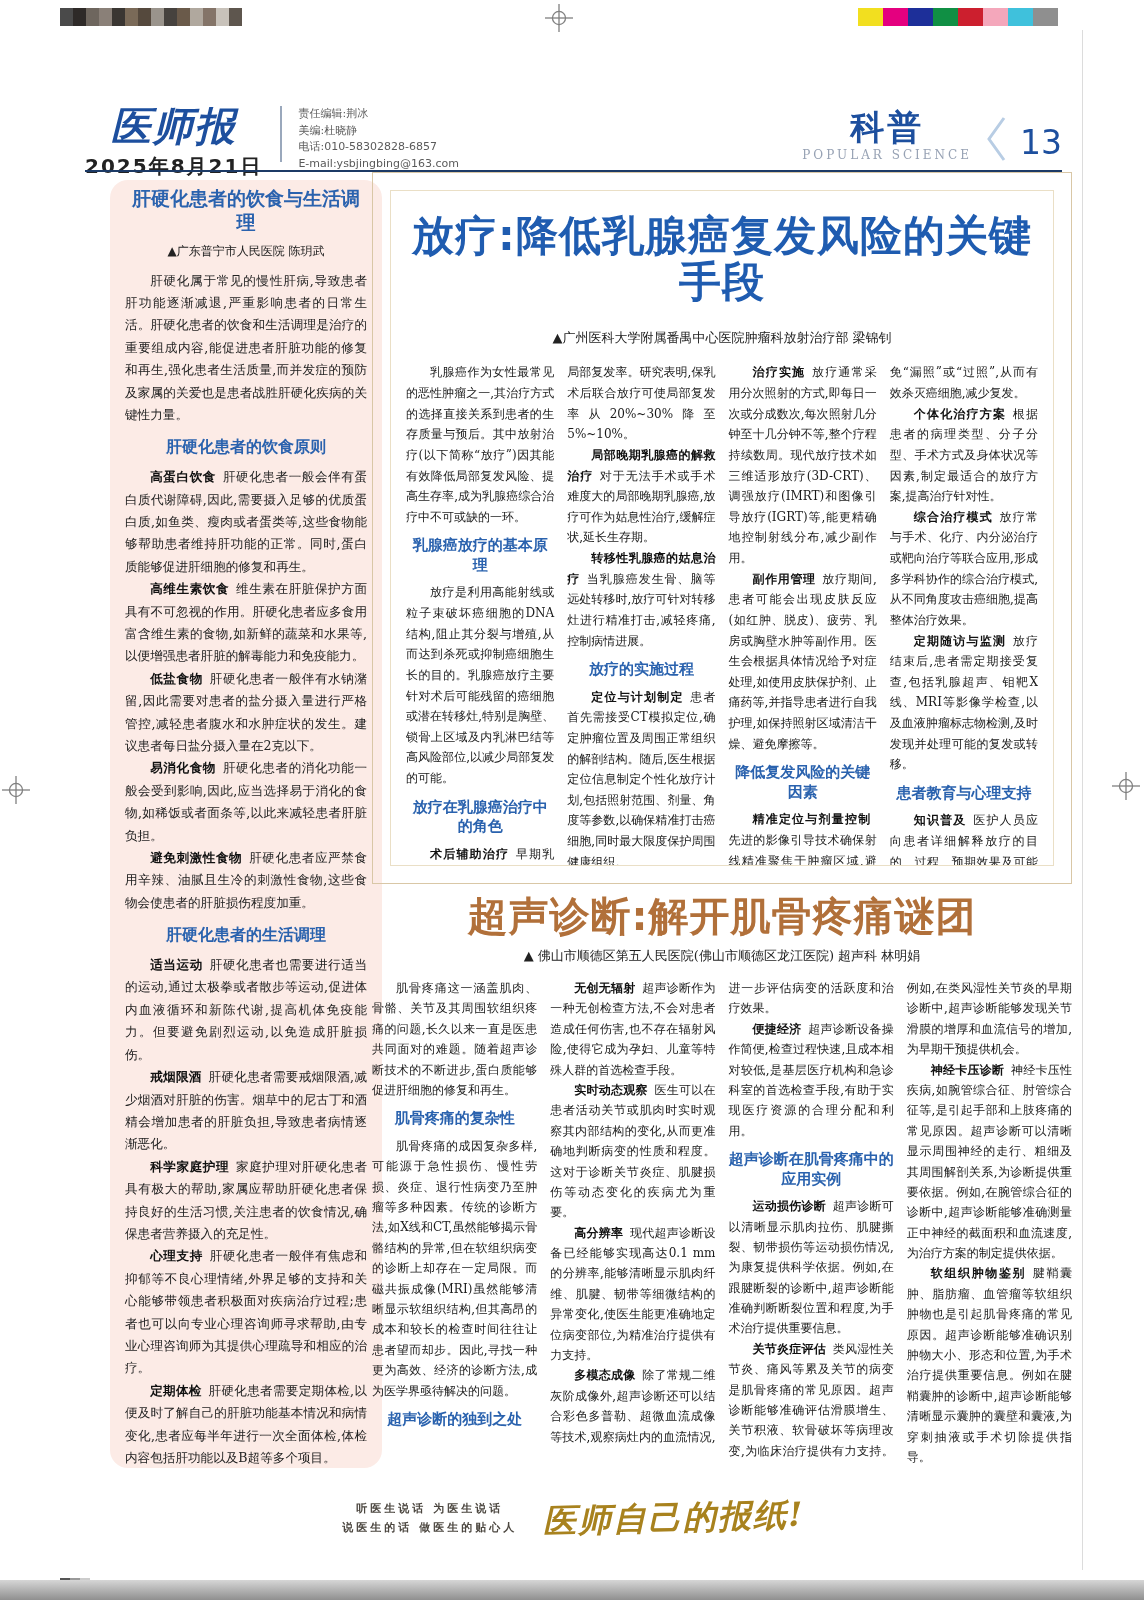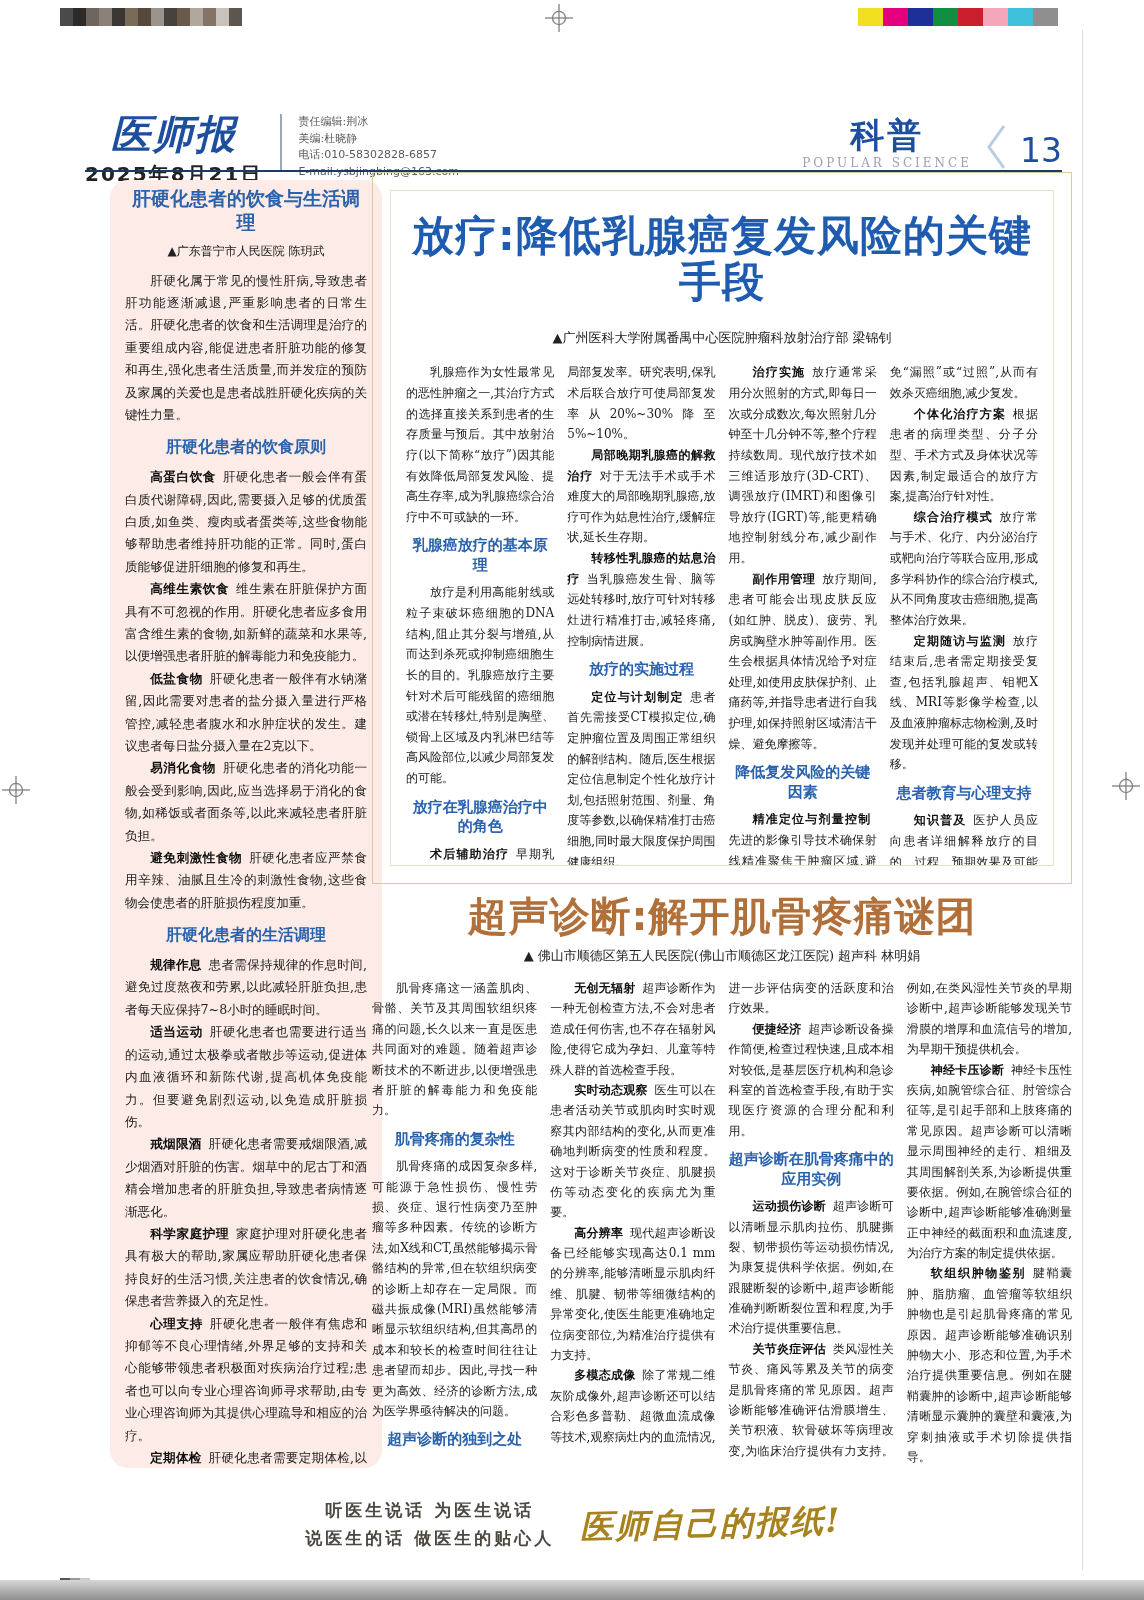--- a/index.html
+++ b/index.html
@@ -13,21 +13,21 @@
   .bar-color span{width:25px;}
   .regmark{position:absolute;width:28px;height:28px;}
   .regmark svg{width:100%;height:100%;}
   .faint-v{position:absolute;width:1px;background:#dcdcdc;}
   .bottom-strip{position:absolute;left:0;top:1580px;width:1144px;height:20px;
                 background:linear-gradient(to bottom,#d6d6d6,#8f8f8f);}
   .mini-bar{position:absolute;left:60px;top:1578px;display:flex;}
   .mini-bar span{width:10px;height:12px;display:block;}
 
   
-  .header{position:absolute;left:85px;top:112px;width:977px;height:70px;display:flex;align-items:flex-start;}
+  .header{position:absolute;left:85px;top:104px;width:977px;height:70px;display:flex;align-items:flex-start;}
   .masthead-block{display:flex;flex-direction:column;align-items:center;margin-top:2px;}
   .masthead{font-family:"DejaVu Sans",sans-serif;font-weight:900;font-style:italic;
             font-size:40px;line-height:1;color:#1d4f9e;letter-spacing:2px;}
   .masthead-date{font-family:"DejaVu Sans",sans-serif;font-weight:bold;font-size:20px;
                  color:#222;margin-top:7px;letter-spacing:2px;}
   .header-divider{width:2px;height:56px;background:#9aa8bc;margin:2px 16px 0 18px;}
   .editor-info{font-family:"DejaVu Sans",sans-serif;font-size:11px;color:#5a5a5a;
                line-height:1.5;margin-top:2px;}
   .header-spacer{flex:1;}
   .section-block{display:flex;align-items:flex-end;gap:14px;margin-top:6px;}
@@ -70,21 +70,21 @@
   .second-article{position:absolute;left:372px;top:894px;width:700px;}
   .second-title{font-family:"DejaVu Sans",sans-serif;font-weight:900;font-size:40px;
                 color:#b1703a;text-align:center;line-height:1.1;letter-spacing:1px;}
   .second-byline{font-size:13px;color:#222;text-align:center;margin-top:9px;}
   .second-body{margin-top:13px;height:498px;overflow:hidden;column-count:4;column-gap:13px;
                font-size:12px;line-height:1.7;color:#1a1a1a;}
 
   
   .footer{position:absolute;left:85px;top:1496px;width:977px;display:flex;
           justify-content:center;align-items:center;gap:26px;}
-  .slogans{font-family:"DejaVu Sans",sans-serif;font-weight:bold;font-size:17px;
+  .slogans{font-family:"DejaVu Sans",sans-serif;font-weight:bold;font-size:11px;
            color:#4c4740;letter-spacing:3px;line-height:1.65;text-align:center;}
   .calligraphy{font-family:"DejaVu Serif",serif;font-weight:bold;font-style:italic;
                font-size:33px;color:#a8821e;transform:rotate(-1.5deg);letter-spacing:2px;}
 </style>
 </head>
 <body>
 
 <div class="sheet">
 
   <div class="bar bar-gray" style="left:60px;top:8px;">
@@ -179,21 +179,20 @@
     <div class="byline">▲广东普宁市人民医院  陈玥武</div>
     <div class="left-body">
         <p class="para">肝硬化属于常见的慢性肝病,导致患者肝功能逐渐减退,严重影响患者的日常生活。肝硬化患者的饮食和生活调理是治疗的重要组成内容,能促进患者肝脏功能的修复和再生,强化患者生活质量,而并发症的预防及家属的关爱也是患者战胜肝硬化疾病的关键性力量。</p>
         <div class="sub-head">肝硬化患者的饮食原则</div>
         <p class="para"><span class="run-in">高蛋白饮食</span>肝硬化患者一般会伴有蛋白质代谢障碍,因此,需要摄入足够的优质蛋白质,如鱼类、瘦肉或者蛋类等,这些食物能够帮助患者维持肝功能的正常。同时,蛋白质能够促进肝细胞的修复和再生。</p>
         <p class="para"><span class="run-in">高维生素饮食</span>维生素在肝脏保护方面具有不可忽视的作用。肝硬化患者应多食用富含维生素的食物,如新鲜的蔬菜和水果等,以便增强患者肝脏的解毒能力和免疫能力。</p>
         <p class="para"><span class="run-in">低盐食物</span>肝硬化患者一般伴有水钠潴留,因此需要对患者的盐分摄入量进行严格管控,减轻患者腹水和水肿症状的发生。建议患者每日盐分摄入量在2克以下。</p>
         <p class="para"><span class="run-in">易消化食物</span>肝硬化患者的消化功能一般会受到影响,因此,应当选择易于消化的食物,如稀饭或者面条等,以此来减轻患者肝脏负担。</p>
         <p class="para"><span class="run-in">避免刺激性食物</span>肝硬化患者应严禁食用辛辣、油腻且生冷的刺激性食物,这些食物会使患者的肝脏损伤程度加重。</p>
         <div class="sub-head">肝硬化患者的生活调理</div>
-        <p class="para"><span class="run-in">规律作息</span>患者需保持规律的作息时间,避免过度熬夜和劳累,以此减轻肝脏负担,患者每天应保持7~8小时的睡眠时间。</p>
         <p class="para"><span class="run-in">适当运动</span>肝硬化患者也需要进行适当的运动,通过太极拳或者散步等运动,促进体内血液循环和新陈代谢,提高机体免疫能力。但要避免剧烈运动,以免造成肝脏损伤。</p>
         <p class="para"><span class="run-in">戒烟限酒</span>肝硬化患者需要戒烟限酒,减少烟酒对肝脏的伤害。烟草中的尼古丁和酒精会增加患者的肝脏负担,导致患者病情逐渐恶化。</p>
         <p class="para"><span class="run-in">科学家庭护理</span>家庭护理对肝硬化患者具有极大的帮助,家属应帮助肝硬化患者保持良好的生活习惯,关注患者的饮食情况,确保患者营养摄入的充足性。</p>
         <p class="para"><span class="run-in">心理支持</span>肝硬化患者一般伴有焦虑和抑郁等不良心理情绪,外界足够的支持和关心能够带领患者积极面对疾病治疗过程;患者也可以向专业心理咨询师寻求帮助,由专业心理咨询师为其提供心理疏导和相应的治疗。</p>
         <p class="para"><span class="run-in">定期体检</span>肝硬化患者需要定期体检,以便及时了解自己的肝脏功能基本情况和病情变化,患者应每半年进行一次全面体检,体检内容包括肝功能以及B超等多个项目。</p>
       </div>
   </div>
 
   <div class="main-article">
     <div class="frame-outer">
@@ -222,21 +221,21 @@
             <p class="para"><span class="run-in">心理疏导</span>乳腺癌患者常伴随焦虑、抑郁等情绪问题,心理支持尤为重要。可通过心理咨询、病友交流会等形式,为患者提供情感支持,缓解心理压力。</p>
           </div>
       </div>
     </div>
   </div>
 
   <div class="second-article">
     <div class="second-title">超声诊断:解开肌骨疼痛谜团</div>
     <div class="second-byline">▲ 佛山市顺德区第五人民医院(佛山市顺德区龙江医院) 超声科  林明娟</div>
     <div class="second-body">
-        <p class="para">肌骨疼痛这一涵盖肌肉、骨骼、关节及其周围软组织疼痛的问题,长久以来一直是医患共同面对的难题。随着超声诊断技术的不断进步,以便增强患者肝脏的解毒能力和免疫能力。</p>
+        <p class="para">肌骨疼痛这一涵盖肌肉、骨骼、关节及其周围软组织疼痛的问题,长久以来一直是医患共同面对的难题。随着超声诊断技术的不断进步,蛋白质能够促进肝细胞的修复和再生。</p>
         <div class="sub-head">肌骨疼痛的复杂性</div>
         <p class="para">肌骨疼痛的成因复杂多样,可能源于急性损伤、慢性劳损、炎症、退行性病变乃至肿瘤等多种因素。传统的诊断方法,如X线和CT,虽然能够揭示骨骼结构的异常,但在软组织病变的诊断上却存在一定局限。而磁共振成像(MRI)虽然能够清晰显示软组织结构,但其高昂的成本和较长的检查时间往往让患者望而却步。因此,寻找一种更为高效、经济的诊断方法,成为医学界亟待解决的问题。</p>
         <div class="sub-head">超声诊断的独到之处</div>
         <p class="para"><span class="run-in">无创无辐射</span>超声诊断作为一种无创检查方法,不会对患者造成任何伤害,也不存在辐射风险,使得它成为孕妇、儿童等特殊人群的首选检查手段。</p>
         <p class="para"><span class="run-in">实时动态观察</span>医生可以在患者活动关节或肌肉时实时观察其内部结构的变化,从而更准确地判断病变的性质和程度。这对于诊断关节炎症、肌腱损伤等动态变化的疾病尤为重要。</p>
         <p class="para"><span class="run-in">高分辨率</span>现代超声诊断设备已经能够实现高达0.1 mm的分辨率,能够清晰显示肌肉纤维、肌腱、韧带等细微结构的异常变化,使医生能更准确地定位病变部位,为精准治疗提供有力支持。</p>
         <p class="para"><span class="run-in">多模态成像</span>除了常规二维灰阶成像外,超声诊断还可以结合彩色多普勒、超微血流成像等技术,观察病灶内的血流情况,进一步评估病变的活跃度和治疗效果。</p>
         <p class="para"><span class="run-in">便捷经济</span>超声诊断设备操作简便,检查过程快速,且成本相对较低,是基层医疗机构和急诊科室的首选检查手段,有助于实现医疗资源的合理分配和利用。</p>
         <div class="sub-head">超声诊断在肌骨疼痛中的应用实例</div>
         <p class="para"><span class="run-in">运动损伤诊断</span>超声诊断可以清晰显示肌肉拉伤、肌腱撕裂、韧带损伤等运动损伤情况,为康复提供科学依据。例如,在跟腱断裂的诊断中,超声诊断能准确判断断裂位置和程度,为手术治疗提供重要信息。</p>

